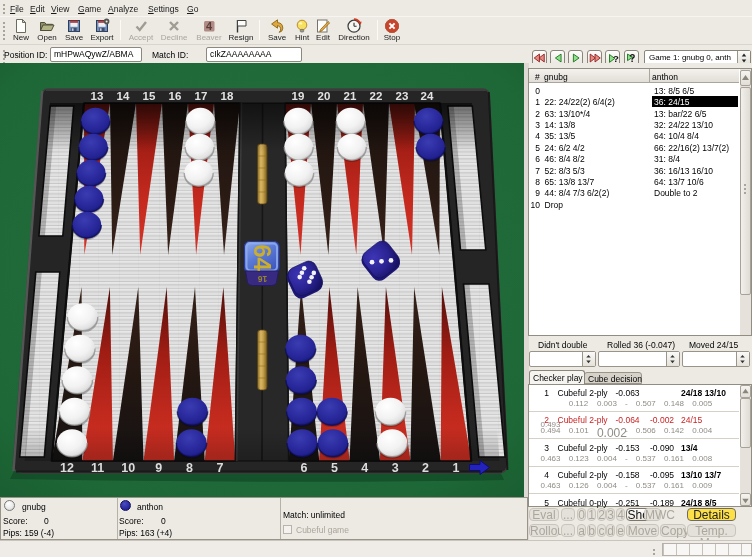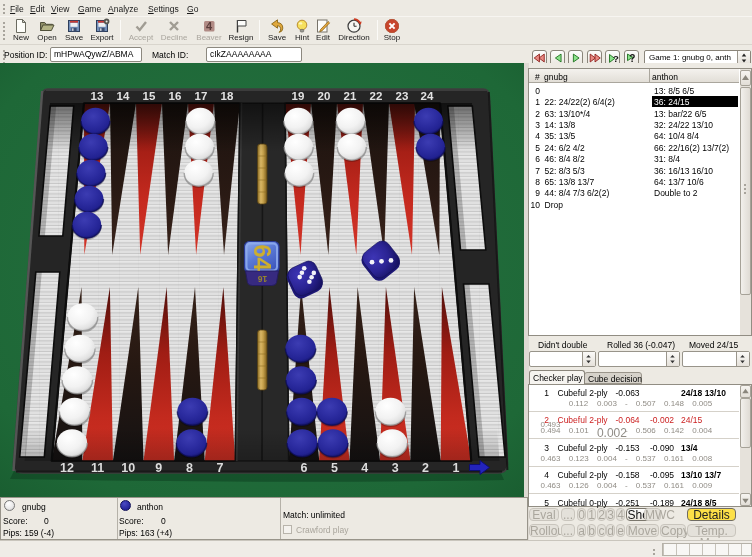--- a/index.html
+++ b/index.html
@@ -590,17 +590,17 @@
 <span class="ab t85" style="left:3px;top:516px">Score:</span>
     <span class="ab t85" style="left:44px;top:516px">0</span>
 <span class="ab t85" style="left:3px;top:527.5px">Pips: 159 (-4)</span>
 <div class="ab" style="left:120px;top:500px;width:11px;height:11px;border-radius:50%;background:radial-gradient(circle at 38% 30%,#4a4ac2,#2a2aa0 60%,#181878);border:1px solid #11115a"></div>
 <span class="ab t85" style="left:137px;top:502px">anthon</span>
 <span class="ab t85" style="left:119px;top:516px">Score:</span>
     <span class="ab t85" style="left:161px;top:516px">0</span>
 <span class="ab t85" style="left:119px;top:527.5px">Pips: 163 (+4)</span>
 <span class="ab t85" style="left:283px;top:510px">Match: unlimited</span>
 <div class="ab" style="left:283px;top:525px;width:9px;height:9px;background:#f4f2ee;border:1px solid #b8b4ab"></div>
-<span class="ab t85" style="left:296px;top:525px;color:#a9a59c">Crawford play</span>
+<span class="ab t85" style="left:296px;top:525px;color:#a9a59c">Cubeful game</span>
 <div class="ab" style="left:0;top:540px;width:752px;height:17px;background:#efece7;border-top:1px solid #fbfaf7"></div>
 <div class="ab" style="left:0;top:540px;width:752px;height:1px;background:#c9c5bd"></div>
 <div class="ab" style="left:662px;top:543px;width:90px;height:13px;background:repeating-linear-gradient(90deg,#c6c2ba 0,#c6c2ba 1px,#f8f7f5 1px,#f8f7f5 13px);border:1px solid #b5b1a8"></div>
 <div class="grip" style="left:652px;top:548px;height:8px"></div>
 </div>
 </body></html>

